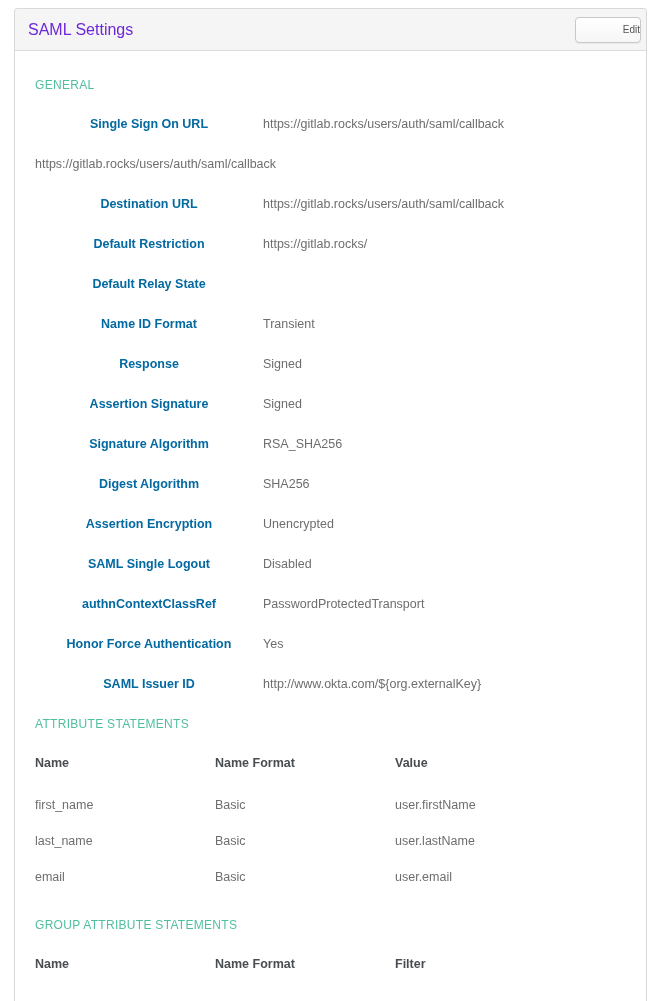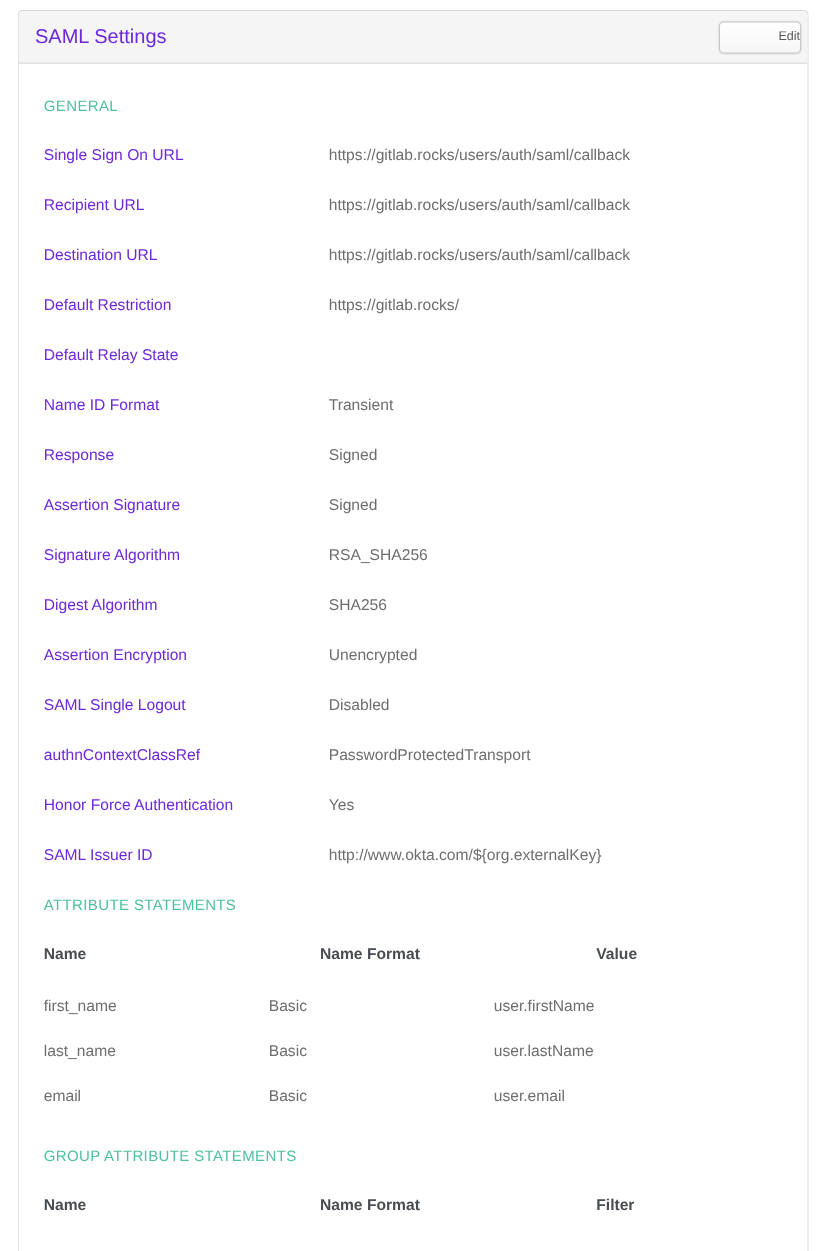--- a/index.html
+++ b/index.html
@@ -61,35 +61,36 @@
   .section-title.group { margin-top: 12px; }
   .field-row {
     display: flex;
     align-items: flex-start;
     height: 40px;
   }
   .field-label {
     width: 228px;
     flex-shrink: 0;
     font-size: 12.5px;
-    font-weight: 400;
-    color: #6d28d9;
+    font-weight: 700;
+    color: #0369a1;
+    text-align: center;
   }
   .field-value {
     font-size: 12.5px;
     color: #6e6e6e;
     word-break: break-all;
   }
   .attr-table { width: 100%; }
   .attr-row {
     display: grid;
     grid-template-columns: 180px 180px 1fr;
     align-items: start;
   }
-  .attr-row.head { height: 42px; gap: 41px; }
+  .attr-row.head { height: 42px; }
   .attr-row.data { height: 36px; }
   .attr-head-cell {
     font-size: 12.5px;
     font-weight: 700;
     color: #494d52;
   }
   .attr-cell {
     font-size: 12.5px;
     color: #6e6e6e;
   }
@@ -107,21 +108,20 @@
   <div class="panel-body">
 
     <div class="section-title">GENERAL</div>
 
     <div>
       <div class="field-row">
         <div class="field-label">Single Sign On URL</div>
         <div class="field-value">https://gitlab.rocks/users/auth/saml/callback</div>
       </div>
       <div class="field-row">
-        <div class="field-label">Recipient URL</div>
         <div class="field-value">https://gitlab.rocks/users/auth/saml/callback</div>
       </div>
       <div class="field-row">
         <div class="field-label">Destination URL</div>
         <div class="field-value">https://gitlab.rocks/users/auth/saml/callback</div>
       </div>
       <div class="field-row">
         <div class="field-label">Default Restriction</div>
         <div class="field-value">https://gitlab.rocks/</div>
       </div>

